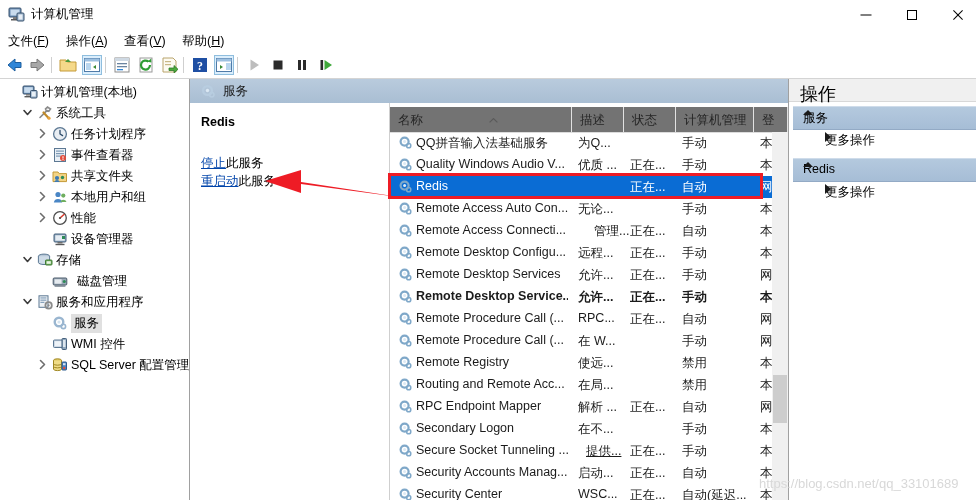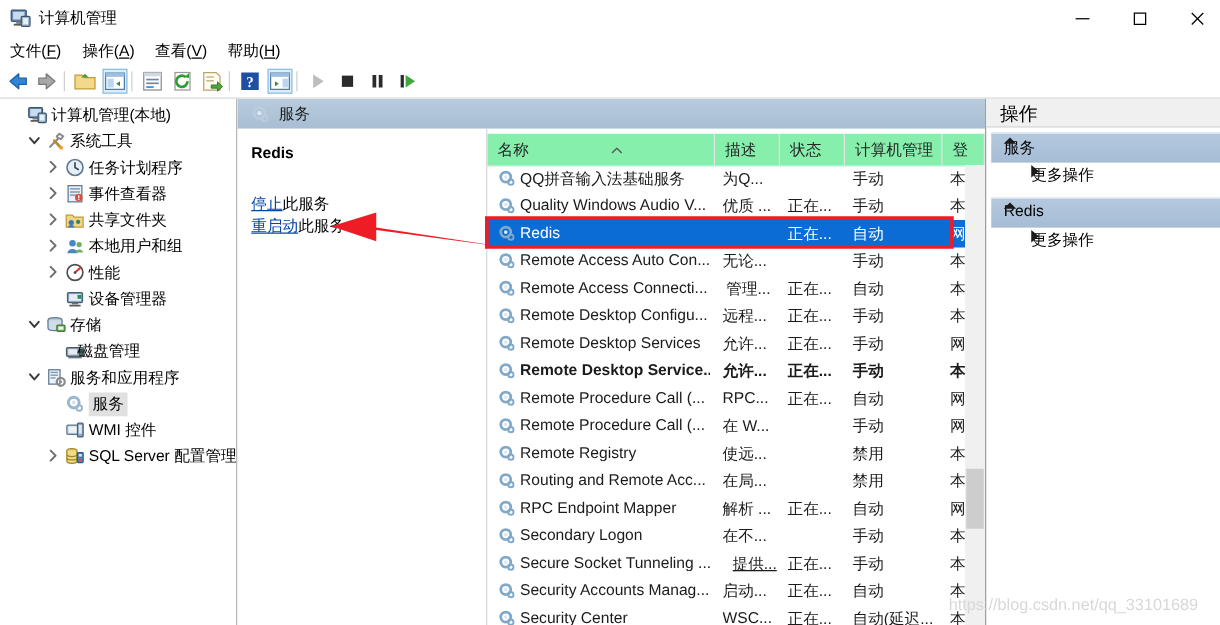--- a/index.html
+++ b/index.html
@@ -46,21 +46,21 @@
   .tnode .tw{position:absolute;top:4px;width:13px;height:13px;}
   .tnode .tic{position:absolute;top:3px;width:16px;height:16px;}
   .tnode .tlb{position:absolute;top:3px;font-size:12.5px;color:#000;}
   .tnode.sel .tlb{background:#e0e0e0;padding:1px 3px;top:2px;}
 
   
   .actions{position:absolute;left:788px;top:79px;width:188px;height:421px;background:#fff;
            border-left:1px solid #a0a0a0;overflow:hidden;}
   .act-title{position:absolute;left:0;top:0;width:188px;height:22px;
              background:#f0f0f0;border-bottom:1px solid #d8d8d8;}
-  .act-title span{position:absolute;left:11px;top:3px;font-size:15px;}
+  .act-title span{position:absolute;left:11px;top:3px;font-size:18px;}
   .act-grp{position:absolute;left:4px;width:184px;height:22px;
            background:linear-gradient(to bottom,#b4c9de 0%,#a6bdd6 100%);
            border-top:1px solid #cfdcea;border-bottom:1px solid #93aac5;}
   .act-grp span{position:absolute;left:10px;top:3px;font-size:12.5px;color:#000;}
   .act-caret{position:absolute;right:9px;top:8px;width:0;height:0;
              border-left:5px solid transparent;border-right:5px solid transparent;
              border-bottom:5px solid #1a1a1a;}
   .act-row{position:absolute;left:4px;width:184px;height:24px;cursor:default;}
   .act-row span{position:absolute;left:32px;top:4px;font-size:12.5px;}
   .act-arrow{position:absolute;right:11px;top:7px;width:0;height:0;
@@ -77,21 +77,21 @@
   
   .detail{position:absolute;left:0;top:24px;width:199px;height:397px;background:#fff;
           border-right:1px solid #cfcfcf;}
   .detail-name{position:absolute;left:11px;top:12px;font-size:12.5px;font-weight:bold;color:#000;}
   .detail-link{position:absolute;left:11px;font-size:12.5px;color:#0044aa;white-space:nowrap;cursor:pointer;}
   .detail-link .u{text-decoration:underline;}
   .detail-link .n{color:#000;text-decoration:none;}
 
   
   .listwrap{position:absolute;left:200px;top:24px;width:398px;height:397px;background:#fff;}
-  .lhead{position:absolute;left:0;top:4px;width:398px;height:25px;background:#86efac;
+  .lhead{position:absolute;left:0;top:4px;width:398px;height:25px;background:#737373;
          border-bottom:1px solid #dcdcdc;font-family:Liberation Serif, serif;}
   .lhcell{position:absolute;top:0;height:25px;border-right:1px solid #e2e2e2;box-sizing:border-box;}
   .lhcell span{position:absolute;left:8px;top:5px;font-size:12.5px;color:#262626;white-space:nowrap;}
   .sortcaret{position:absolute;top:4px;width:9px;height:5px;}
   .rowsclip{position:absolute;left:0;top:29px;width:382px;height:368px;overflow:hidden;}
   .lrow{position:absolute;left:0;width:382px;height:22px;white-space:nowrap;cursor:default;}
   .lrow.sel{background:#0a6cd4;}
   .lrow .gico{position:absolute;left:8px;top:3px;width:15px;height:15px;}
   .lrow .c{position:absolute;top:3px;font-size:12.5px;color:#1b1b1b;white-space:nowrap;overflow:hidden;}
   .lrow.sel .c{color:#fff;}
@@ -338,21 +338,21 @@
           </svg></span>
         <span class="tlb" style="left: 56px;">存储</span>
       </div>
       <div class="tnode" style="top: 191px; width: 189px;">
         <span class="tic" style="left: 52px;"><svg width="16" height="16" viewBox="0 0 16 16">
             <rect x="1.2" y="5" width="13.6" height="7" rx="1" fill="#9aa8b6" stroke="#4a5a6a"></rect>
             <rect x="2.6" y="6.3" width="7" height="4.4" fill="#e6ebf0"></rect>
             <circle cx="12.3" cy="8.5" r="1.5" fill="#2e8b57"></circle>
             <rect x="2.6" y="12.4" width="10.8" height="1.3" fill="#6b7885"></rect>
           </svg></span>
-        <span class="tlb" style="left: 62px; text-align: right;">磁盘管理</span>
+        <span class="tlb" style="left: 77px; text-align: right;">磁盘管理</span>
       </div>
       <div class="tnode" style="top: 212px; width: 189px;">
         <span class="tw" style="left: 21px;"><svg width="13" height="13" viewBox="0 0 13 13">
             <path d="M3 4.5 L6.5 8.5 L10 4.5" fill="none" stroke="#3b3b3b" stroke-width="1.6" stroke-linecap="round" stroke-linejoin="round"></path>
           </svg></span>
         <span class="tic" style="left: 37px;"><svg width="16" height="16" viewBox="0 0 16 16">
             <rect x="2" y="1.8" width="9" height="11.5" fill="#eef2f6" stroke="#5c7893"></rect>
             <rect x="3.4" y="3.4" width="6" height="1.1" fill="#7d99b5"></rect>
             <rect x="3.4" y="5.6" width="6" height="1.1" fill="#7d99b5"></rect>
             <rect x="3.4" y="7.8" width="4" height="1.1" fill="#7d99b5"></rect>
@@ -487,21 +487,21 @@
             <span class="c" style="left: 292px; width: 70px;">手动</span>
             <span class="c" style="left: 370px; width: 26px;">本</span>
           </div>
           <div class="lrow" style="top: 88px;">
             <span class="gico"><svg width="15" height="15" viewBox="0 0 15 15">
                 <circle cx="6.6" cy="6.6" r="4" fill="none" stroke="#7fa8c9" stroke-width="2.2"></circle>
                 <circle cx="6.6" cy="6.6" r="1.5" fill="#dce9f4"></circle>
                 <circle cx="10.7" cy="10.7" r="2.1" fill="none" stroke="#7fa8c9" stroke-width="1.5"></circle>
               </svg></span>
             <span class="c" style="left: 26px; width: 152px;">Remote Access Connecti...</span>
-            <span class="c" style="left: 191px; width: 44px;">管理...</span>
+            <span class="c" style="left: 204px; width: 44px;">管理...</span>
             <span class="c" style="left: 240px; width: 44px;">正在...</span>
             <span class="c" style="left: 292px; width: 70px;">自动</span>
             <span class="c" style="left: 370px; width: 26px;">本</span>
           </div>
           <div class="lrow" style="top: 110px;">
             <span class="gico"><svg width="15" height="15" viewBox="0 0 15 15">
                 <circle cx="6.6" cy="6.6" r="4" fill="none" stroke="#7fa8c9" stroke-width="2.2"></circle>
                 <circle cx="6.6" cy="6.6" r="1.5" fill="#dce9f4"></circle>
                 <circle cx="10.7" cy="10.7" r="2.1" fill="none" stroke="#7fa8c9" stroke-width="1.5"></circle>
               </svg></span>

